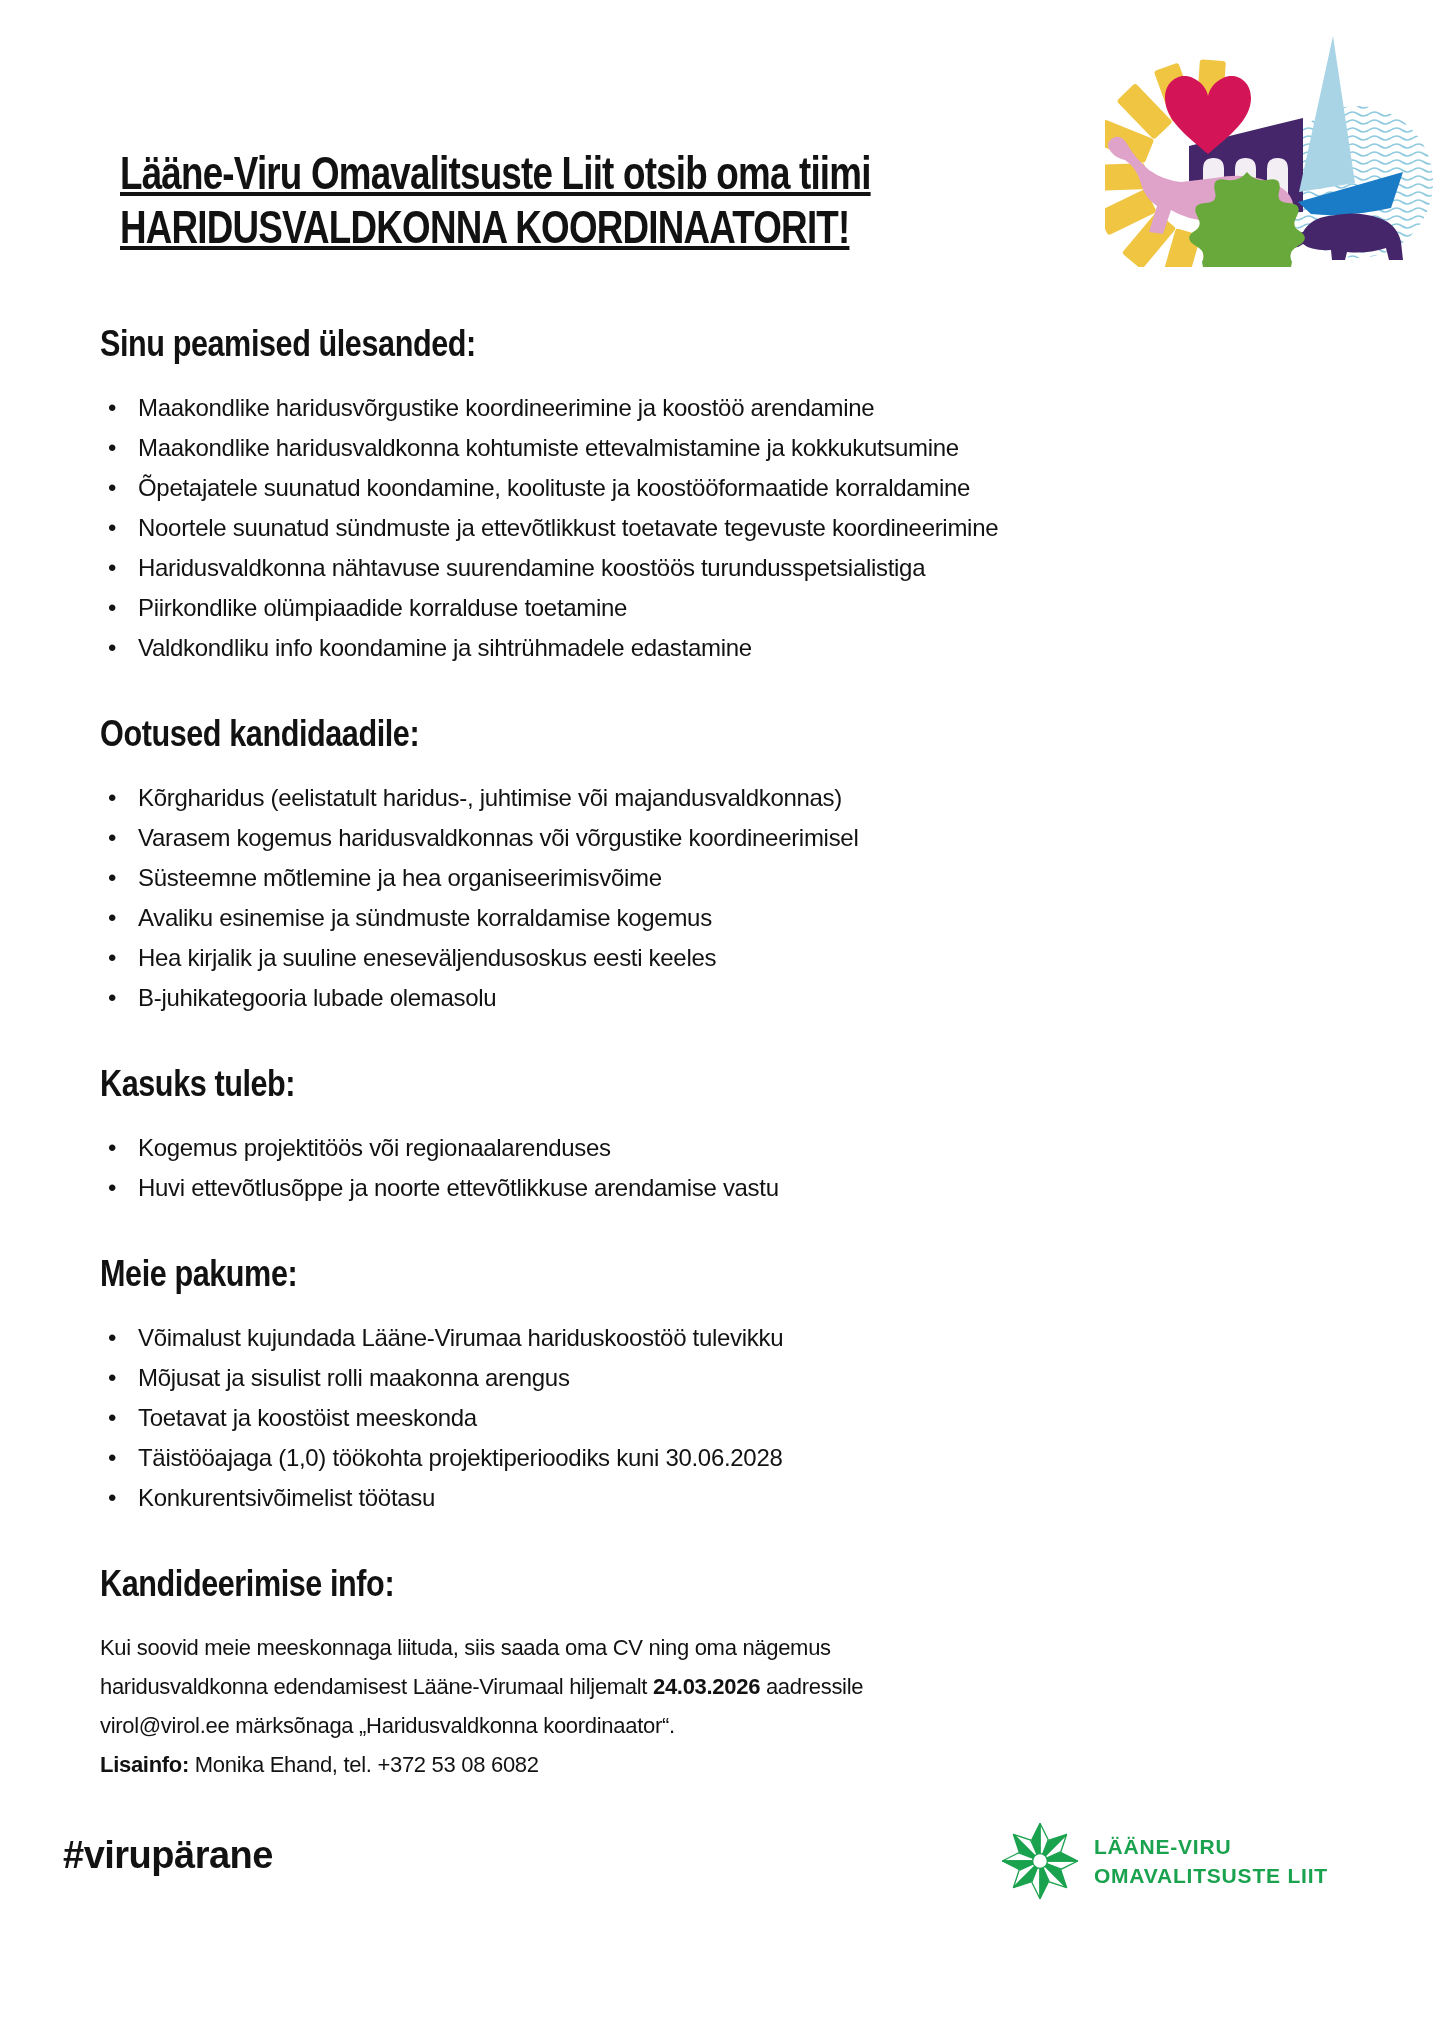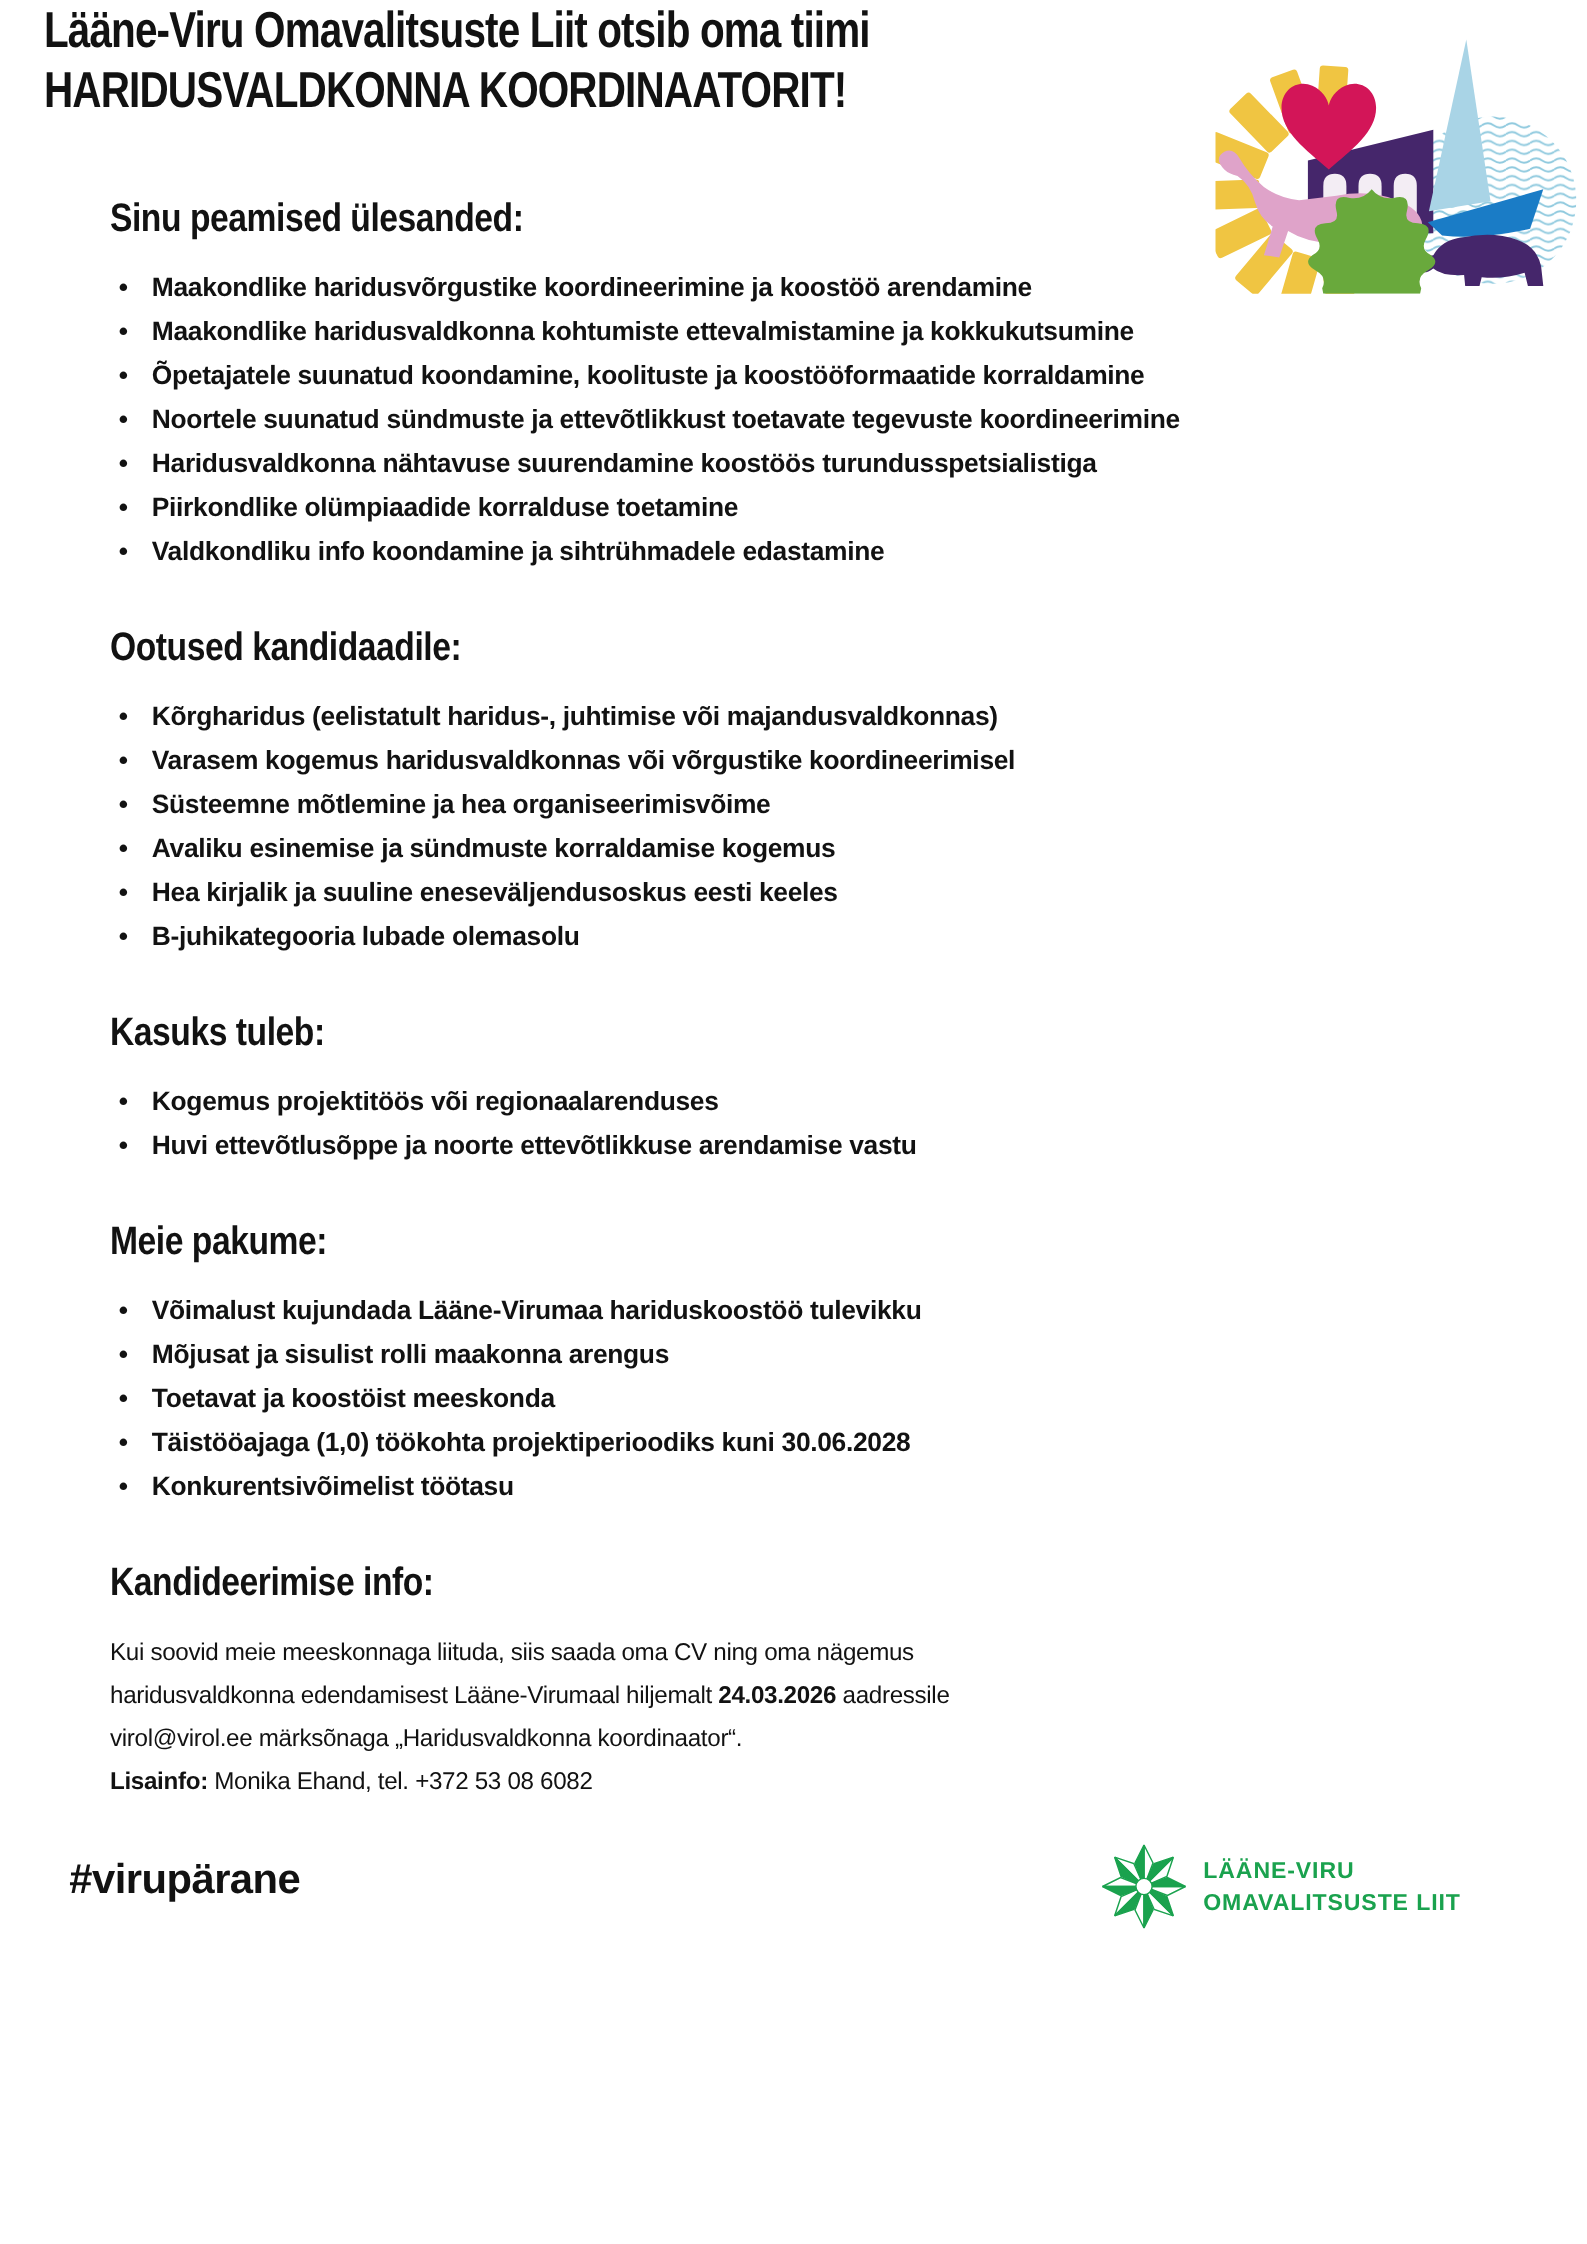--- a/index.html
+++ b/index.html
@@ -2,35 +2,35 @@
 <html><head>
 <meta charset="utf-8">
 <style>
   * { margin:0; padding:0; box-sizing:border-box; }
   html,body { background:#ffffff; }
   .page {
     position:relative; width:1443px; height:2040px; background:#ffffff;
     font-family:"Liberation Sans", sans-serif; color:#121212; overflow:hidden;
   }
   
-  .title-block { margin-left:40px; }
+  .title-block { padding-top:146px; margin-left:120px;text-decoration:underline; }
   .title-line {
     font-size:46px; font-weight:900; line-height:54px; letter-spacing:-1px;
     transform:scaleX(0.80); transform-origin:left center; white-space:nowrap;
   }
   
   .hero-art { position:absolute; left:1105px; top:22px; width:330px; height:245px; }
   
   .section h2 {
     margin:46px 0 0 100px; font-size:36px; font-weight:700; line-height:40px;
     letter-spacing:-0.5px; transform:scaleX(0.85); transform-origin:left center;
     white-space:nowrap;
   }
   .section.first h2 { margin-top:70px; }
-  .section ul { margin:24px 3px 0 100px; list-style:none;font-weight:bold; }
+  .section ul { margin:24px 3px 0 100px; list-style:none; }
   .section li {
     position:relative; padding-left:38px; font-size:24px; line-height:40px;
     letter-spacing:-0.3px; white-space:nowrap;
   }
   .section li::before {
     content:"•"; position:absolute; left:8px; top:0; font-size:24px; line-height:40px;
   }
   
   .info-text { margin:24px 0 0 100px; font-size:22px; line-height:39px; letter-spacing:-0.3px; }
   .info-line { white-space:nowrap; }

